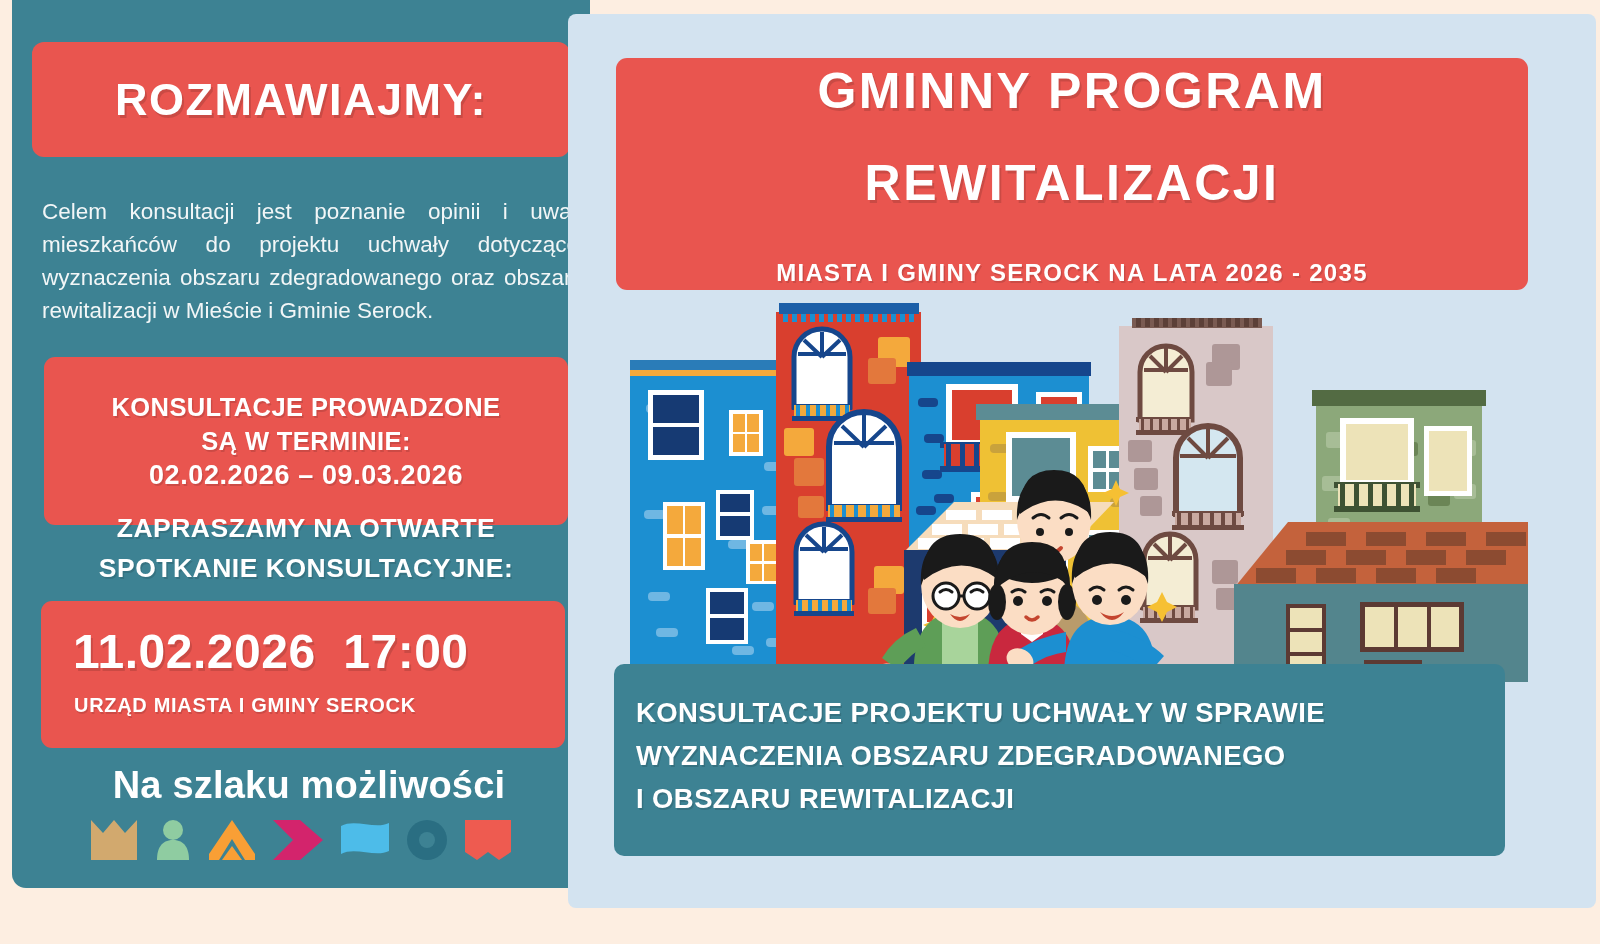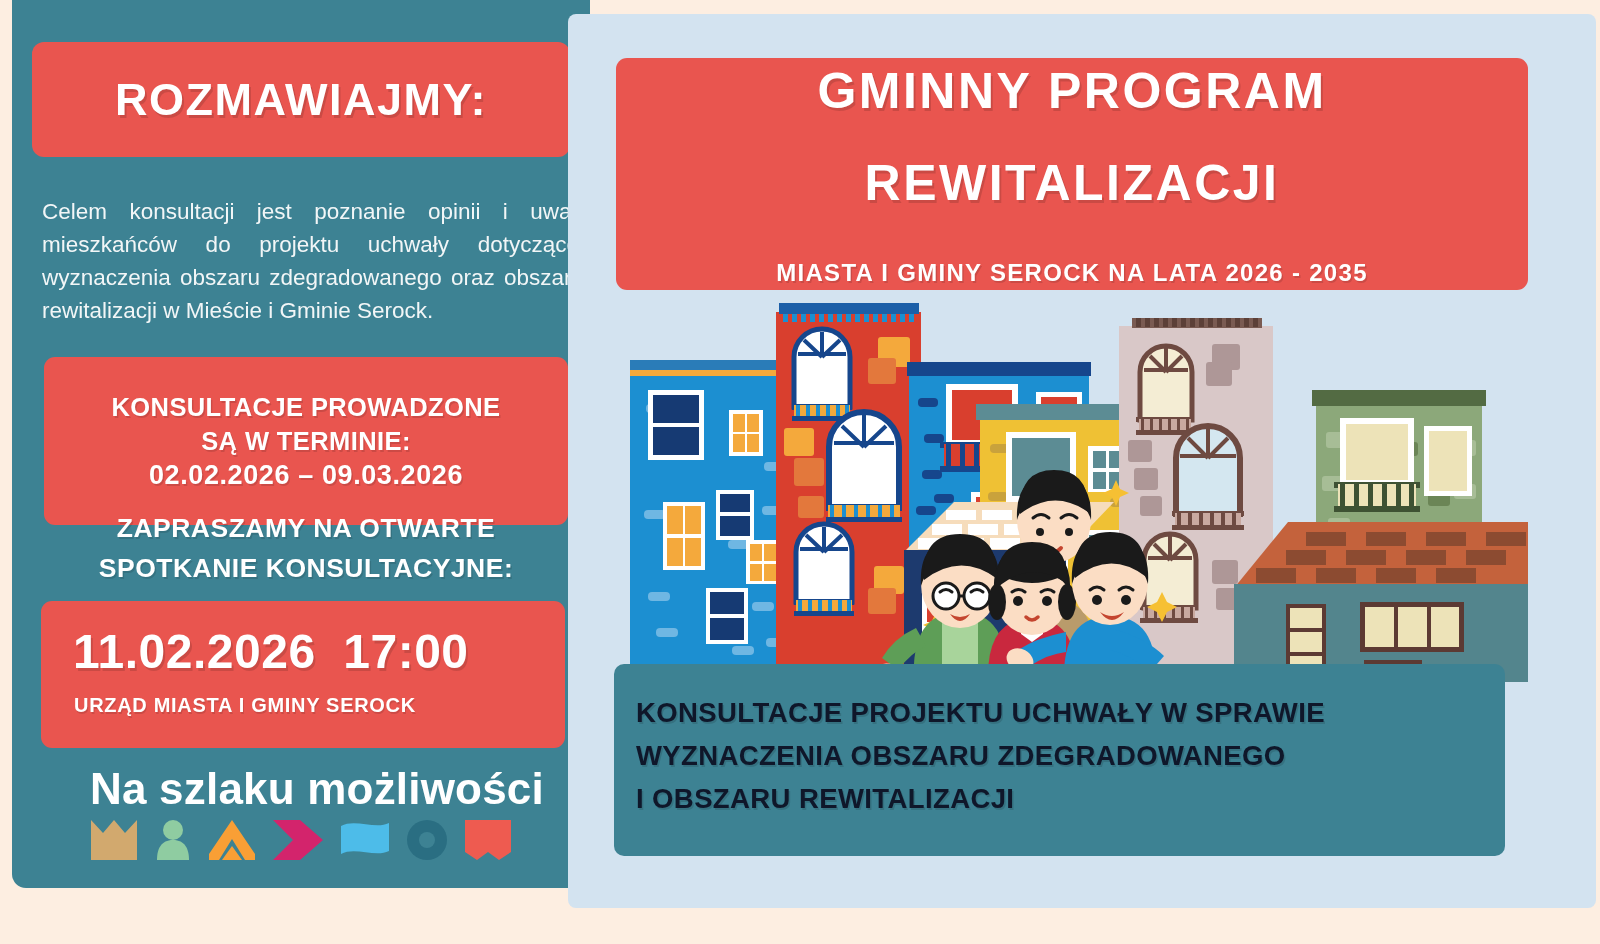--- a/index.html
+++ b/index.html
@@ -57,22 +57,22 @@
     color:#fff;font-weight:bold;font-size:48px;letter-spacing:.5px;
     text-shadow:2px 3px 0 rgba(0,0,0,.13);
     white-space:pre;
   }
   .box-when .small{
     position:absolute;left:33px;top:93px;
     color:#fff;font-weight:bold;font-size:20px;letter-spacing:.7px;
     text-shadow:1px 2px 0 rgba(0,0,0,.12);
   }
   .slogan{
-    position:absolute;left:16px;top:764px;width:578px;text-align:center;
-    color:#fff;font-weight:bold;font-size:44px;letter-spacing:.2px;
+    position:absolute;left:8px;top:764px;width:578px;text-align:center;
+    color:#fff;font-weight:bold;font-size:38px;letter-spacing:.2px;
   }
   .logos{
     position:absolute;left:0;top:820px;width:578px;
     display:flex;justify-content:center;align-items:center;gap:18px;
   }
   .logos svg{display:block;}
 
   
   .right-panel{
     position:absolute;left:568px;top:14px;width:1028px;height:894px;
@@ -91,21 +91,21 @@
     margin-top:14px;color:#ffffff;font-weight:bold;font-size:24px;
     letter-spacing:1.3px;text-shadow:1.5px 2px 0 rgba(0,0,0,.12);
   }
   .illo{position:absolute;left:48px;top:278px;width:912px;height:390px;overflow:hidden;}
   .illo svg{position:absolute;left:0;top:0;}
   .right-foot{
     position:absolute;left:46px;top:650px;width:891px;height:192px;
     background:#3D8293;border-radius:10px;
   }
   .right-foot .l{
-    position:absolute;left:22px;color:#0f172a;font-weight:bold;
+    position:absolute;left:22px;color:#ffffff;font-weight:bold;
     font-size:27.5px;letter-spacing:.4px;white-space:nowrap;
     text-shadow:1.5px 2px 0 rgba(0,0,0,.13);
   }
   .right-foot .l1{top:33px;}
   .right-foot .l2{top:76px;}
   .right-foot .l3{top:119px;}
 </style>
 </head>
 <body>
 

